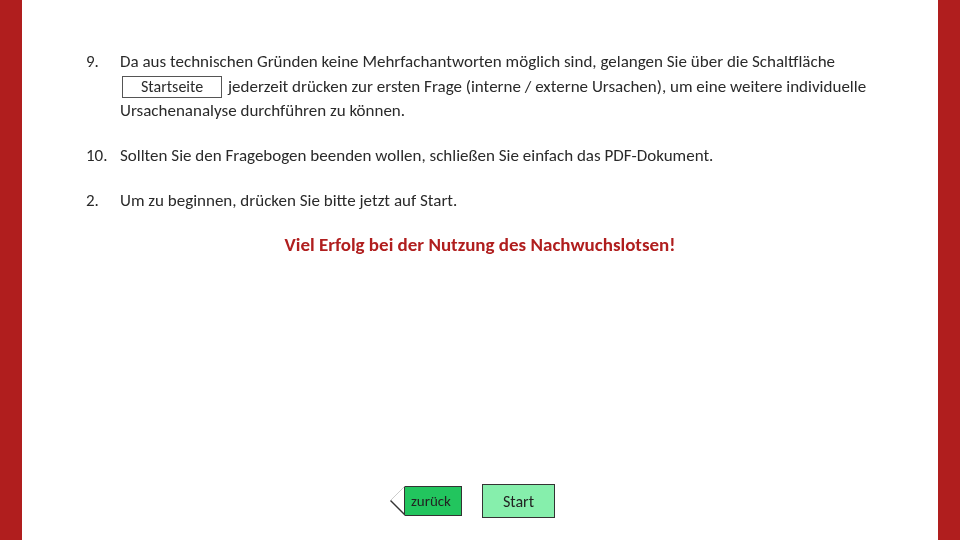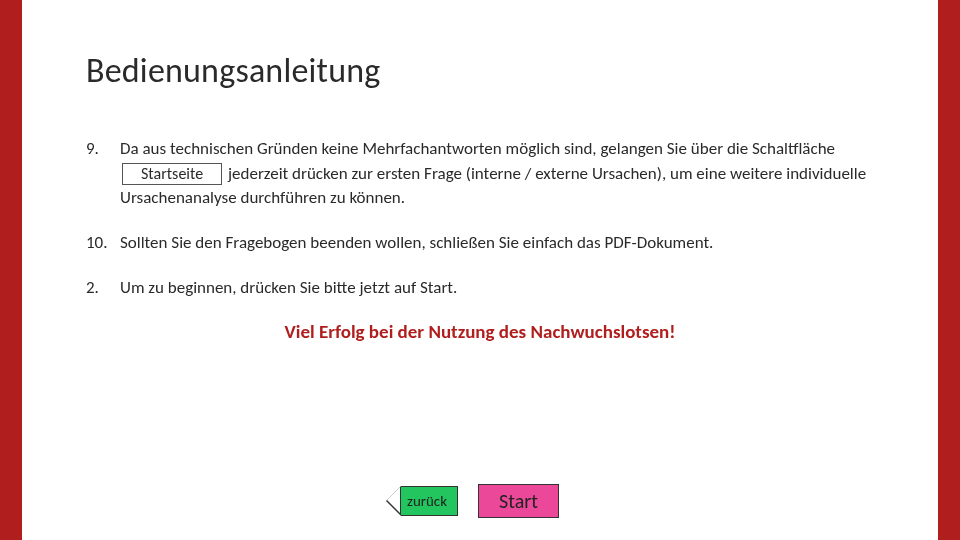--- a/index.html
+++ b/index.html
@@ -98,33 +98,32 @@
     width: 0;
     height: 0;
     border-top: 13.6px solid transparent;
     border-bottom: 13.6px solid transparent;
     border-right: 13.6px solid #fff;
   }
   .start-btn {
     height: 34px;
     border: 1px solid #333;
     padding: 13px 20px;
-    font-size: 20px;
+    font-size: 16px;
     color: #222;
-    background: #ec4899;
+    background: #86efac;
     display: flex;
     align-items: center;
     cursor: pointer;
   }
 </style>
 </head>
 <body>
 
 <div class="page">
-  <h1 class="title">Bedienungsanleitung</h1>
 
   <ol class="list">
     <li>
       <span class="num">9.</span>
       <span class="body">
         <span>Da aus technischen Gründen keine Mehrfachantworten möglich sind, gelangen Sie über die Schaltfläche </span><span class="inline-btn">Startseite</span><span> jederzeit drücken zur ersten Frage (interne / externe Ursachen), um eine weitere individuelle Ursachenanalyse durchführen zu können.</span>
       </span>
     </li>
     <li>
       <span class="num">10.</span>

